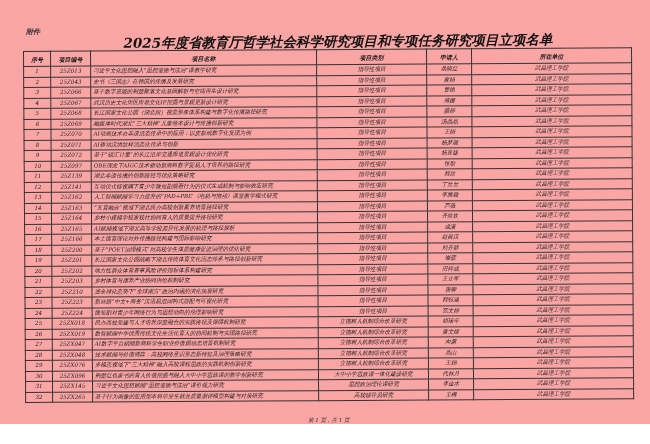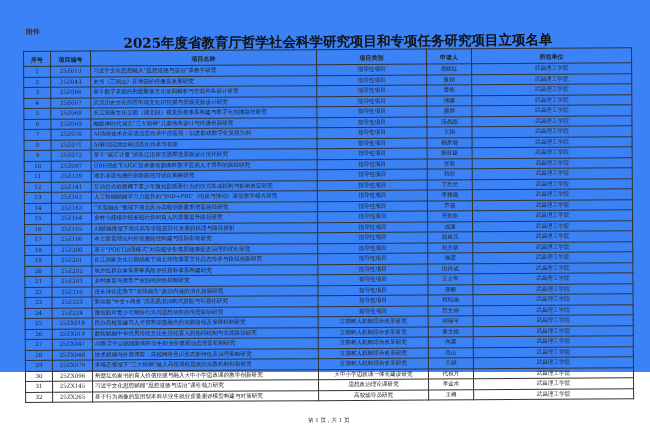--- a/index.html
+++ b/index.html
@@ -3,21 +3,21 @@
   <meta charset="utf-8">
   <style>
     html, body {
       margin: 0; padding: 0;
       background: #ffffff;
       width: 650px; height: 444px;
       overflow: hidden;
       font-family: "DejaVu Serif", "Liberation Serif", serif;
       color: #222;
     }
-    .page { position: relative; width: 650px; height: 372px; background: #3b82f6; }
+    .page { position: relative; width: 650px; height: 424px; background: #fca5a5; font-style: italic; }
     .attach {
       position: absolute; left: 26px; top: 27px;
       font-family: "DejaVu Sans", "Liberation Sans", sans-serif;
       font-size: 7px; font-weight: bold; color: #333;
     }
     .title {
       position: absolute; left: 108px; top: 33px; width: 460px;
       text-align: center;
       font-size: 13.5px; font-weight: bold; color: #111;
       letter-spacing: 0px; white-space: nowrap;

